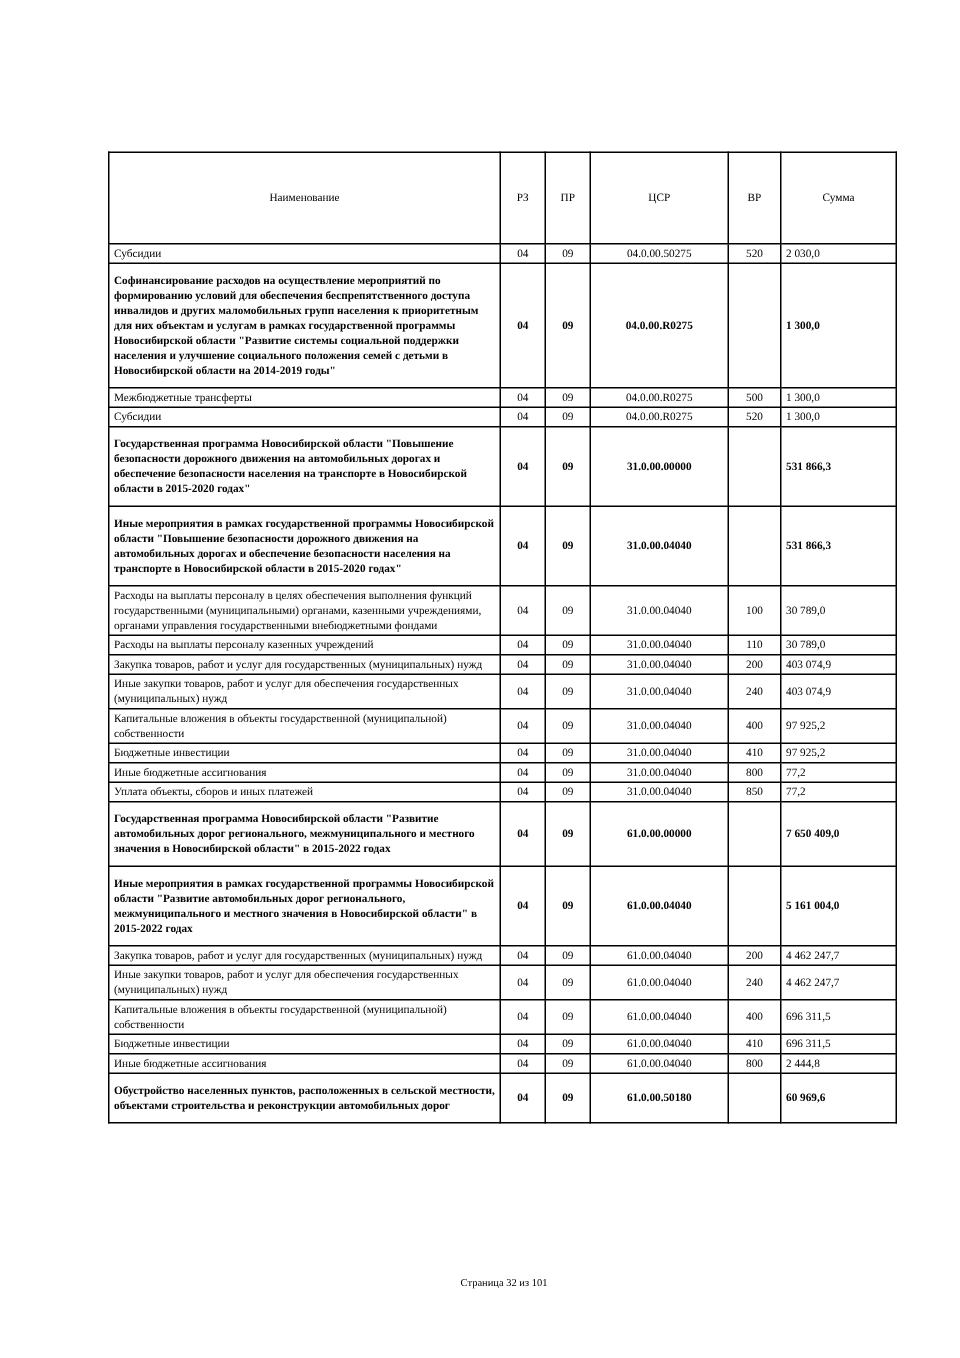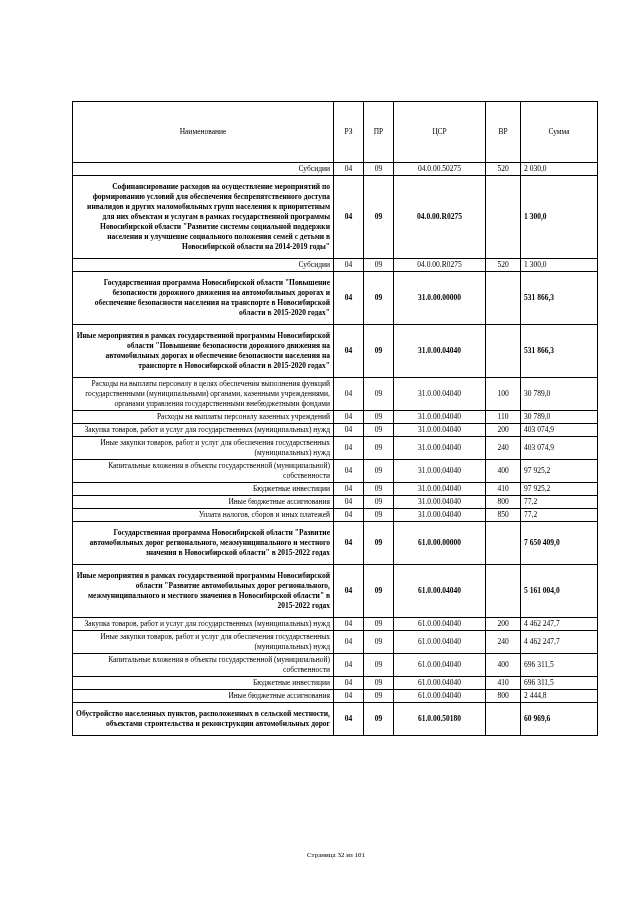--- a/index.html
+++ b/index.html
@@ -30,21 +30,21 @@
     border: 1px solid #000000;
     padding: 1px 3px;
     vertical-align: middle;
     overflow: hidden;
   }
   table.budget th {
     height: 58px;
     font-weight: normal;
     text-align: center;
   }
-  td.c-name { text-align: right; }
+  td.c-name { text-align: left; }
   td.c-rz, td.c-pr, td.c-csr, td.c-vr { text-align: center; }
   td.c-sum { text-align: left; }
   tr.bold td {
     font-weight: bold;
     padding-top: 6px;
     padding-bottom: 6px;
   }
   .footer {
     position: absolute;
     left: 16px;
@@ -90,20 +90,28 @@
     </tr>
         <tr class="bold">
       <td class="c-name">Софинансирование расходов на осуществление мероприятий по формированию условий для обеспечения беспрепятственного доступа инвалидов и других маломобильных групп населения к приоритетным для них объектам и услугам в рамках государственной программы Новосибирской области "Развитие системы социальной поддержки населения и улучшение социального положения семей с детьми в Новосибирской области на 2014-2019 годы"</td>
       <td class="c-rz">04</td>
       <td class="c-pr">09</td>
       <td class="c-csr">04.0.00.R0275</td>
       <td class="c-vr"></td>
       <td class="c-sum">1 300,0</td>
     </tr>
         <tr>
+      <td class="c-name">Межбюджетные трансферты</td>
+      <td class="c-rz">04</td>
+      <td class="c-pr">09</td>
+      <td class="c-csr">04.0.00.R0275</td>
+      <td class="c-vr">500</td>
+      <td class="c-sum">1 300,0</td>
+    </tr>
+        <tr>
       <td class="c-name">Субсидии</td>
       <td class="c-rz">04</td>
       <td class="c-pr">09</td>
       <td class="c-csr">04.0.00.R0275</td>
       <td class="c-vr">520</td>
       <td class="c-sum">1 300,0</td>
     </tr>
         <tr class="bold">
       <td class="c-name">Государственная программа Новосибирской области "Повышение безопасности дорожного движения на автомобильных дорогах и обеспечение безопасности населения на транспорте в Новосибирской области в 2015-2020 годах"</td>
       <td class="c-rz">04</td>
@@ -170,21 +178,21 @@
     </tr>
         <tr>
       <td class="c-name">Иные бюджетные ассигнования</td>
       <td class="c-rz">04</td>
       <td class="c-pr">09</td>
       <td class="c-csr">31.0.00.04040</td>
       <td class="c-vr">800</td>
       <td class="c-sum">77,2</td>
     </tr>
         <tr>
-      <td class="c-name">Уплата налогов, сборов и иных платежей</td>
+      <td class="c-name">Уплата объекты, сборов и иных платежей</td>
       <td class="c-rz">04</td>
       <td class="c-pr">09</td>
       <td class="c-csr">31.0.00.04040</td>
       <td class="c-vr">850</td>
       <td class="c-sum">77,2</td>
     </tr>
         <tr class="bold">
       <td class="c-name">Государственная программа Новосибирской области "Развитие автомобильных дорог регионального, межмуниципального и местного значения в Новосибирской области" в 2015-2022 годах</td>
       <td class="c-rz">04</td>
       <td class="c-pr">09</td>

